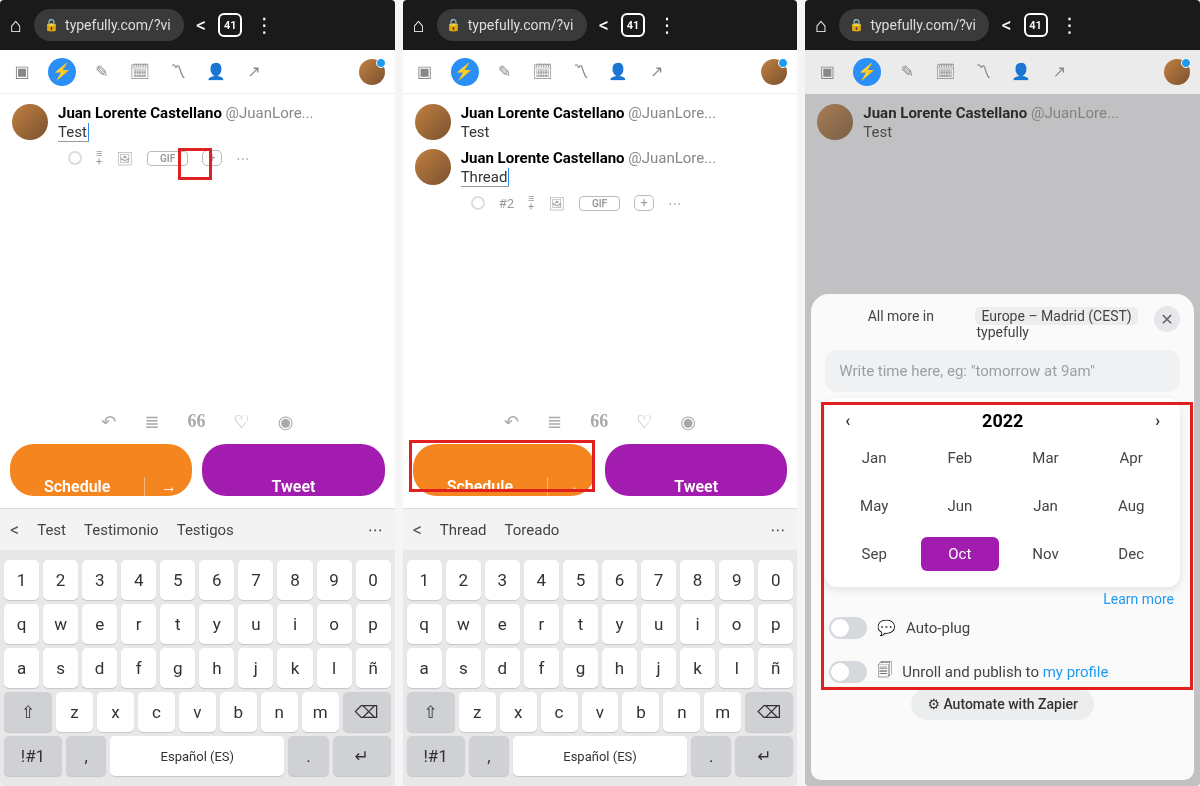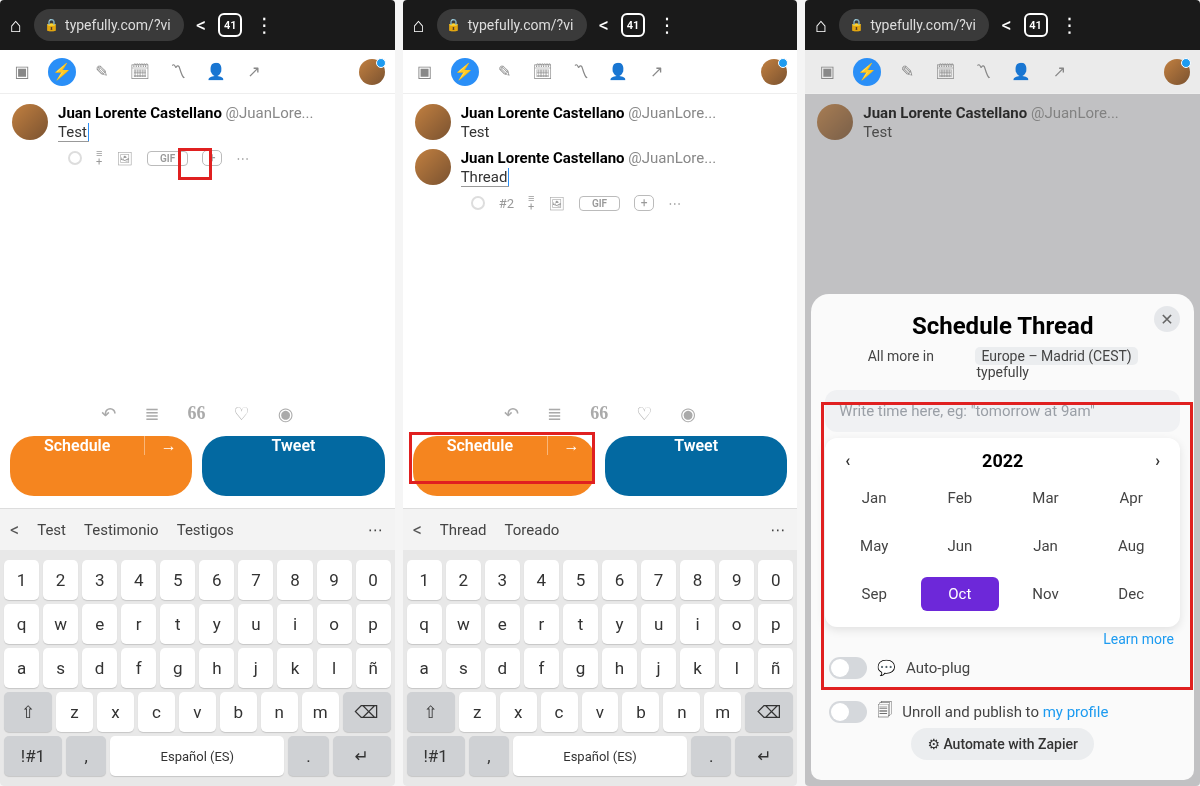--- a/index.html
+++ b/index.html
@@ -25,25 +25,25 @@
   .post-text::after { content:""; border-right:1px solid #2a8ff7; margin-left:1px; }
   .tool-row { display: flex; align-items: center; gap: 14px; margin: 8px 0 10px 56px; color: #999; font-size: 13px; }
   .tool-row .circ { width: 14px; height: 14px; border: 2px solid #ddd; border-radius: 50%; }
   .tool-row .itm { display:flex; align-items:center; }
   .tool-row .gif { border: 1px solid #bbb; border-radius: 4px; padding: 1px 12px; font-size: 10px; font-weight: 600; }
   .tool-row .addc { border: 1px solid #bbb; border-radius: 5px; width: 20px; height: 16px; display:flex; align-items:center; justify-content:center; font-size:12px;}
   .red-box { border: 3px solid #e02020; position: absolute; pointer-events: none; }
   .stat-row { display: flex; justify-content: center; gap: 28px; color: #aaa; font-size: 18px; padding: 4px 0; align-items:center;}
   .q66 { font-family: Georgia, serif; font-weight:700; }
   .btn-row { display: flex; gap: 10px; padding: 8px 10px 12px; }
-  .btn { flex: 1; border-radius: 24px; height: 60px; display: flex; align-items: flex-start; justify-content: center; font-size: 16px; font-weight: 600; color: #fff; }
+  .btn { flex: 1; border-radius: 24px; height: 52px; display: flex; align-items: flex-end; justify-content: center; font-size: 16px; font-weight: 600; color: #fff; }
   .schedule { background: #f5851f; display:flex; }
   .schedule .lbl { flex:1; display:flex; align-items:center; justify-content:center; }
   .schedule .arr { width: 48px; border-left: 1px solid rgba(255,255,255,0.4); display:flex; align-items:center; justify-content:center; }
-  .tweet { background: #0369a1; }
+  .tweet { background: #a21caf; }
   .suggestions { height: 42px; display: flex; align-items: center; padding: 0 10px; gap: 18px; background: #f3f3f3; color: #444; font-size: 15px; border-top: 1px solid #ddd;}
   .sugg-arrow { font-size: 18px; color: #555; }
   .sugg-dots { margin-left: auto; letter-spacing: 2px; }
   .keyboard { background: #e8e8e8; padding: 6px 4px; }
   .krow { display: flex; gap: 4px; margin: 4px 0; }
   .key { flex: 1; background: #fff; border-radius: 5px; height: 40px; display: flex; align-items: center; justify-content: center; font-size: 17px; color: #333; box-shadow: 0 1px 1px rgba(0,0,0,0.15); }
   .key.fun { background: #cfd1d4; }
   .btm-row { display: flex; gap: 4px; margin: 4px 0; }
   .space { flex: 3; font-size: 13px; }
   .enter { background: #cfd1d4; width: 48px; }
@@ -52,21 +52,21 @@
   .sheet { position: absolute; left: 6px; right: 6px; top: 200px; bottom: 6px; background: #fafafa; border-radius: 18px 18px 10px 10px; padding: 14px 14px; }
   .sheet h2 { text-align: center; font-size: 24px; font-weight: 700; margin: 4px 0 8px; }
   .close-x { position: absolute; right: 14px; top: 12px; width: 26px; height: 26px; border-radius: 50%; background: #e5e7ea; color: #666; display:flex; align-items:center; justify-content:center; font-size:16px; }
   .tz { text-align: center; font-size: 14px; color: #444; margin-bottom: 10px; }
   .tz .chip { background: #ebedef; border-radius: 5px; padding: 1px 6px; margin-left: 38px; }
   .time-input { background: #f0f1f3; border-radius: 12px; width: 100%; padding: 12px 14px; color: #9a9fa6; font-size: 15px; margin-bottom: 6px; }
   .year-panel { background: #fff; border-radius: 12px; box-shadow: 0 3px 10px rgba(0,0,0,0.1); padding: 12px 10px 16px; }
   .year-head { display: flex; align-items: center; justify-content: space-between; padding: 0 10px 10px; font-weight: 700; font-size: 18px; }
   .chev { color: #333; font-size: 16px; }
   .months { display: grid; grid-template-columns: repeat(4,1fr); gap: 14px 8px; text-align: center; font-size: 15px; color: #444; }
-  .month.sel { background: #6d28d9; color: #fff; border-radius: 6px; padding: 8px 0; }
+  .month.sel { background: #a21caf; color: #fff; border-radius: 6px; padding: 8px 0; }
   .month { padding: 8px 0; }
   .grey-row { display: flex; align-items: center; padding: 10px 4px; color: #444; font-size: 15px; gap: 10px; }
   .toggle { width: 38px; height: 22px; border-radius: 12px; background: #d5d8dc; position: relative; }
   .toggle::after { content:""; position:absolute; left:2px; top:2px; width:18px; height:18px; background:#fff; border-radius:50%; }
   .link { color: #1d9bf0; }
   .zap-btn { background: #ebedef; border-radius: 16px; padding: 8px 16px; font-size: 14px; font-weight: 500; color: #333; }
 </style>
 </head>
 <body>
 
@@ -338,21 +338,20 @@
     <div class="post">
       <div class="avatar"></div>
       <div class="post-body">
         <div class="post-name"><span>Juan Lorente Castellano</span> <span class="handle">@JuanLore...</span></div>
         <span style="font-size:15px;color:#333">Test</span>
       </div>
     </div>
     <div class="overlay"></div>
     <div class="sheet">
       <span class="close-x">✕</span>
-      <h2>Schedule Thread</h2>
       <div class="tz">
         <span>All more in</span>
         <span class="chip">Europe – Madrid (CEST)</span>
         <div>typefully</div>
       </div>
       <div class="red-box" style="left:10px;top:108px;width:372px;height:288px;"></div>
       <div class="time-input">Write time here, eg: "tomorrow at 9am"</div>
       <div class="year-panel">
         <div class="year-head">
           <span class="chev">‹</span>

